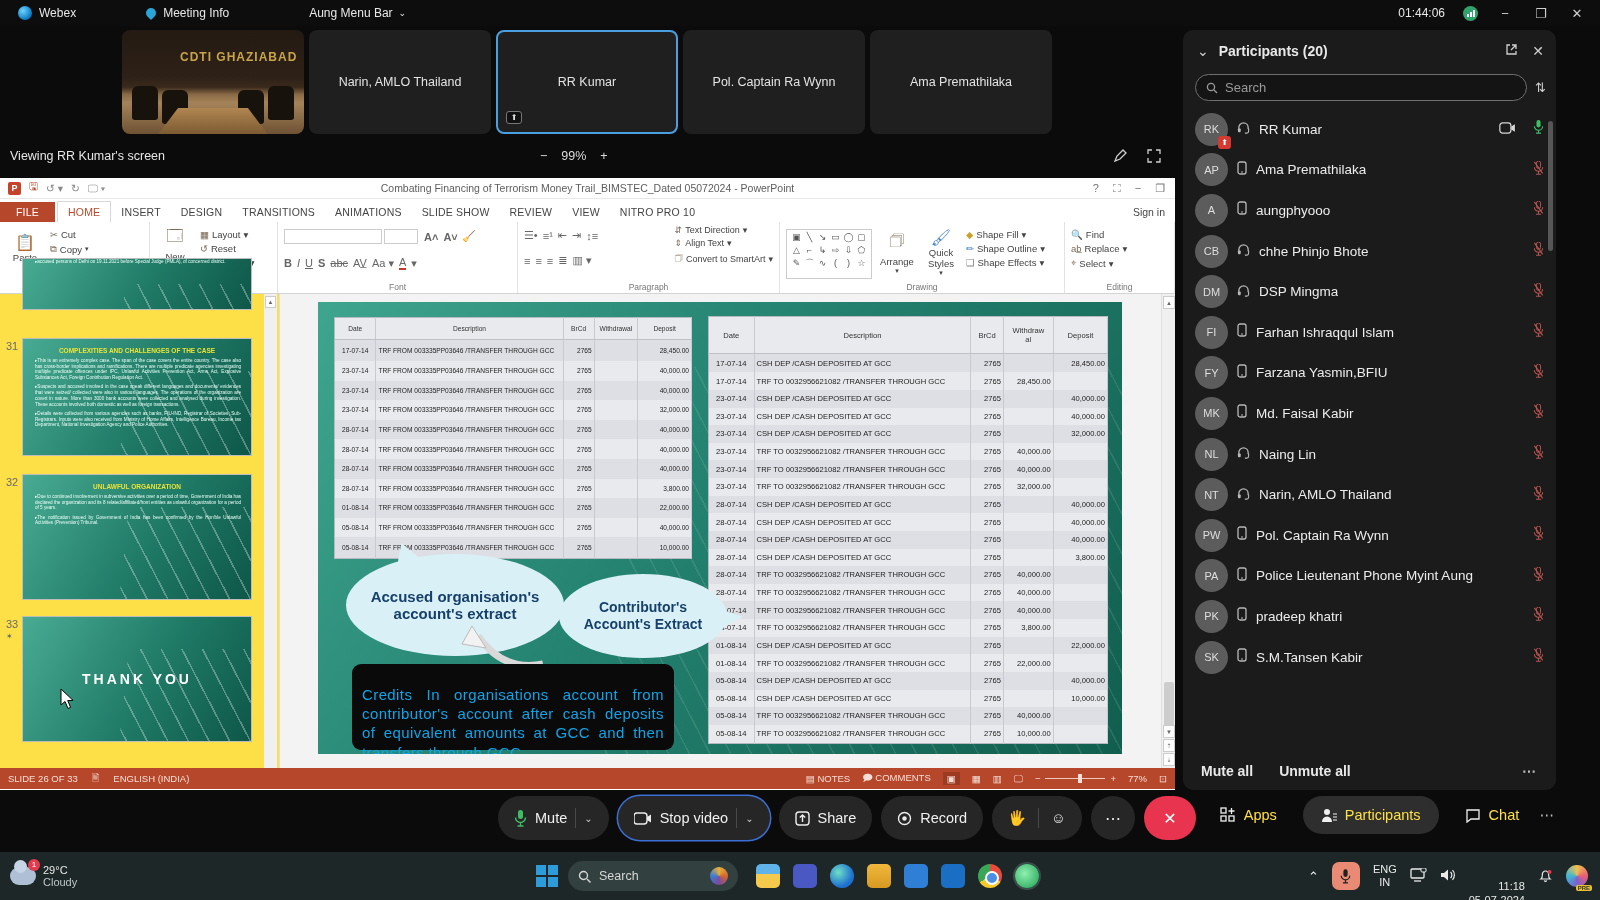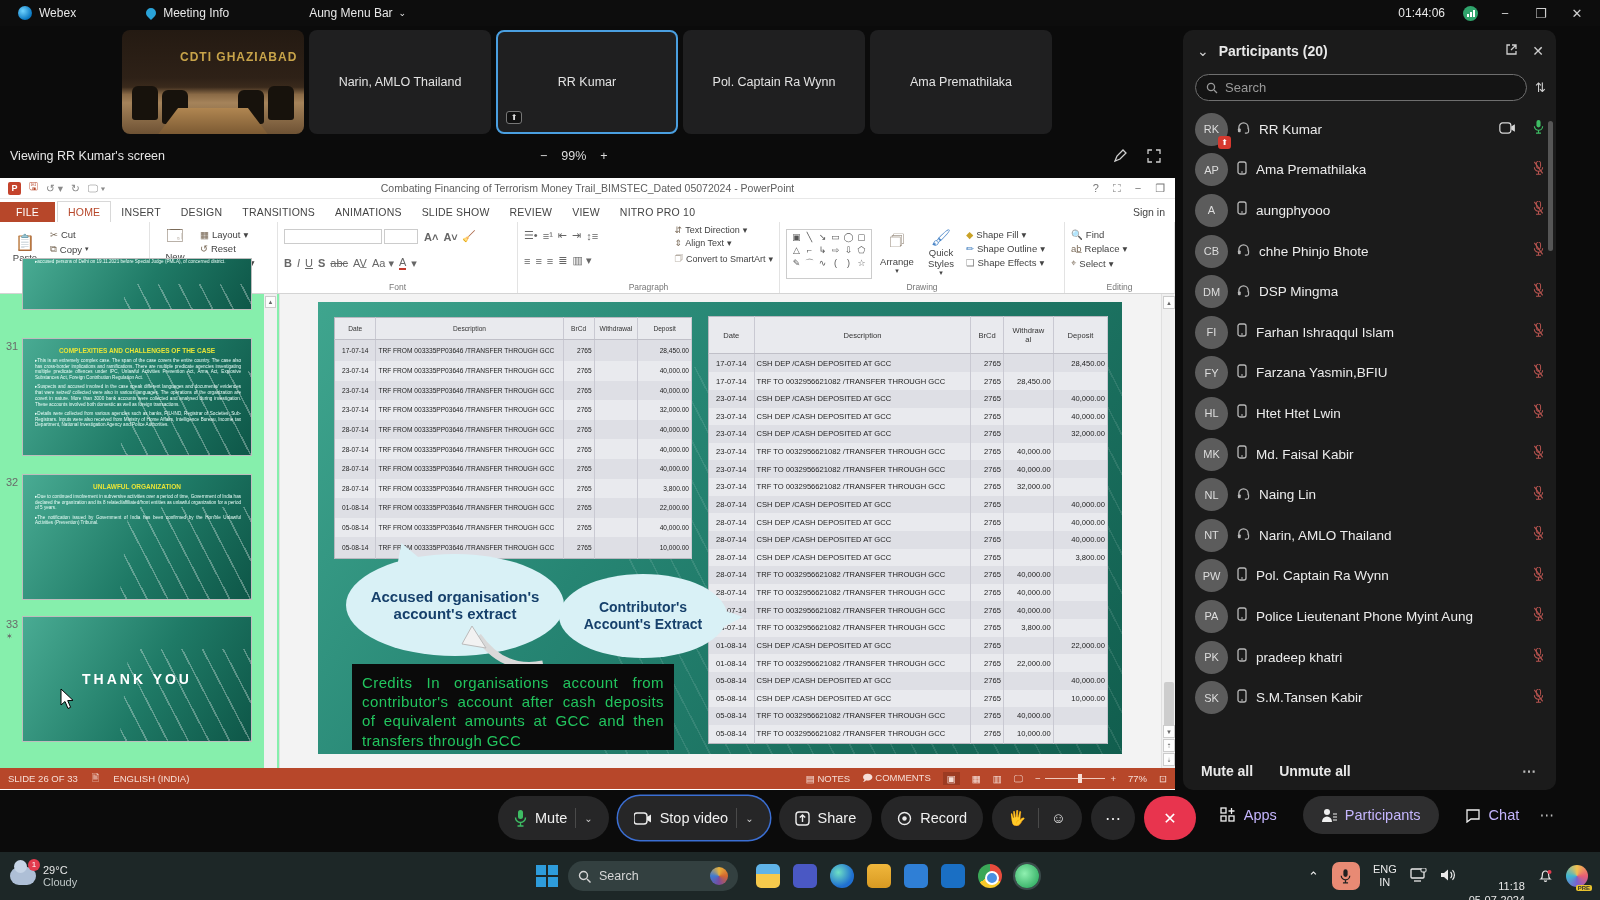--- a/index.html
+++ b/index.html
@@ -65,21 +65,21 @@
   .rbig { display:flex; flex-direction:column; align-items:center; justify-content:center; width:38px; text-align:center; }
   .rbig .ric { font-size:16px; }
   .ric { color:#7a6a58; }
   .fontrow { display:flex; gap:2px; align-items:center; }
   .fbox { border:1px solid #ccc; background:#fff; height:15px; }
   .glyphbar { display:flex; gap:5px; align-items:center; font-size:11px; color:#666; }
   .shapebox { border:1px solid #ccc; padding:1px 3px; display:grid; grid-template-columns:repeat(6,13px);
               grid-auto-rows:13px; font-size:9px; color:#555; text-align:center; line-height:13px; }
 
   .ppt-body { position:relative; height:474px; background:#f3f3f3; display:flex; }
-  .thumbs { width:280px; background:#86efac; position:relative; border-right:1px solid #e0e0e0; }
+  .thumbs { width:280px; background:#fde047; position:relative; border-right:1px solid #e0e0e0; }
   .thumb-num { position:absolute; left:6px; font-size:11px; color:#6a6a6a; }
   .thumb { position:absolute; left:22px; width:230px; border:1px solid #bdbdbd; overflow:hidden;
            background:linear-gradient(120deg,#49ab93 0%,#1f7a66 55%,#0e5748 100%); }
   .thumb .streaks, .slide .streaks { position:absolute; right:-20px; bottom:-20px; width:65%; height:90%;
            background:repeating-linear-gradient(58deg, transparent 0 16px, rgba(255,255,255,.55) 16px 17.5px);
            opacity:.55; transform:skewX(-6deg); }
   .thumb-title { color:#e8e437; font-weight:bold; text-align:center; font-size:6.5px; margin:8px 6px 4px; }
   .thumb-bullet { color:#eafef8; font-size:4.6px; margin:0 10px 3.5px 12px; text-align:justify; line-height:1.25; }
   .thumb-bullet::before { content:"\25B8 "; }
   .thanks { display:flex; align-items:center; justify-content:center; height:100%;
@@ -91,22 +91,22 @@
   .canvas { position:relative; flex:1; }
   .slide { position:absolute; left:38px; top:8px; width:804px; height:452px;
            background:linear-gradient(125deg,#3fa58e 0%,#268573 40%,#115e4e 100%); overflow:hidden; }
   .slide-table { position:absolute; background:#e9eaee; border:1px solid #b8b8c0; border-collapse:collapse; }
   .slide-table td, .slide-table th { border-right:1px solid #c9c9d2; padding:0 2px; white-space:nowrap; overflow:hidden; }
   .slide-table tr:nth-child(even) td { background:#dedfe5; }
   .slide-table th { font-weight:normal; color:#333; border-bottom:1px solid #c0c0c8; }
   .callout { position:absolute; background:#d9f1f6; border-radius:50%; display:flex; align-items:center;
              justify-content:center; text-align:center; color:#16406b; font-weight:bold; }
   .callout .tail { position:absolute; width:0; height:0; }
-  .caption { position:absolute; background:#0a0a0a; color:#22c55e; padding:9px 10px; font-size:15px;
-             line-height:1.28; text-align:justify; letter-spacing:.4px; }
+  .caption { position:absolute; background:#0a0a0a; color:#0ea5e9; padding:21px 10px; font-size:15px;
+             line-height:1.28; text-align:justify; letter-spacing:.4px;border-radius:9px; }
   .vscroll { position:absolute; right:0; top:0; width:14px; height:100%; background:#f0f0f0; border-left:1px solid #e0e0e0; }
   .vscroll .arr { position:absolute; left:1px; width:12px; height:13px; font-size:6px; color:#666; text-align:center;
                   line-height:12px; background:#fdfdfd; border:1px solid #ccc; }
   .vscroll .vthumb { position:absolute; left:2px; width:10px; height:46px; background:#cdcdcd; border-radius:2px; }
 
   .ppt-status { height:21px; background:#b7472a; color:#f6ded7; font-size:9.5px; display:flex; align-items:center;
                 padding:0 8px; gap:14px; }
   .ppt-status .right { margin-left:auto; display:flex; align-items:center; gap:12px; }
   .zoombar { display:flex; align-items:center; gap:5px; }
   .ztrack { width:60px; height:1px; background:#f0c9bd; position:relative; }
@@ -143,21 +143,21 @@
   .p-name { font-size:13.5px; color:#ececec; white-space:nowrap; overflow:hidden; }
   .p-sub { font-size:11px; color:#9d9d9d; }
   .p-right { margin-left:auto; display:flex; gap:17px; align-items:center; }
   .p-scroll { position:absolute; right:1px; top:2px; width:7px; height:97%; }
   .p-scroll .pth { position:absolute; top:12px; width:5px; height:130px; background:#565656; border-radius:3px; }
   .p-foot { height:38px; display:flex; align-items:center; gap:26px; padding:0 18px; font-size:14px; font-weight:bold; }
   .p-foot .dots { margin-left:auto; color:#bbb; letter-spacing:2px; }
 
   .panel-tabs { position:absolute; left:1183px; top:796px; width:373px; display:flex; align-items:center;
                 justify-content:center; gap:26px; font-size:14.5px; }
-  .ptab { display:flex; gap:8px; align-items:center; color:#c4b5fd; }
+  .ptab { display:flex; gap:8px; align-items:center; color:#fde047; }
   .ptab.active { background:#2e2e2f; border-radius:22px; padding:11px 18px; }
   .ptab-dots { position:absolute; right:2px; color:#bbb; }
 
   
   .taskbar { position:absolute; left:0; top:852px; width:1600px; height:48px; background:#1d2727;
              display:flex; align-items:center; }
   .weather { display:flex; gap:7px; align-items:center; padding-left:10px; font-size:11px; color:#e8e8e8; width:120px; }
   .wcloud { position:relative; width:26px; height:18px; background:#aebfd6; border-radius:10px; }
   .wcloud::before { content:""; position:absolute; left:4px; top:-7px; width:13px; height:13px; background:#c6d4e6; border-radius:50%; }
   .wcloud .wbadge { position:absolute; right:-4px; top:-8px; background:#e23b4e; color:#fff; border-radius:50%;
@@ -943,37 +943,20 @@
         </span>
         <span class="p-right">
           <span><svg width="11" height="14" viewBox="0 0 13 17">
               <rect x="4" y="0" width="5" height="9" rx="2.5" fill="none" stroke="#b85450" stroke-width="1.2"></rect>
               <path d="M1.5 7.5 a5 5 0 0 0 10 0 M6.5 12.5 V16 M3.5 16 h6" stroke="#b85450" stroke-width="1.3" fill="none"></path>
               <path d="M1.5 1 L11.5 15" stroke="#b85450" stroke-width="1.4"></path>
             </svg></span>
         </span>
       </div>
       <div class="p-row">
-        <span class="avatar">HL</span>
-        <span><svg width="10" height="14" viewBox="0 0 10 14">
-            <rect x="1" y="1" width="8" height="12" rx="2" fill="none" stroke="#b8b8b8" stroke-width="1.3"></rect>
-            <path d="M4 11 h2" stroke="#b8b8b8" stroke-width="1.2"></path>
-          </svg></span>
-        <span style="display:flex;flex-direction:column;min-width:0">
-          <span class="p-name">Htet Htet Lwin</span>
-        </span>
-        <span class="p-right">
-          <span><svg width="11" height="14" viewBox="0 0 13 17">
-              <rect x="4" y="0" width="5" height="9" rx="2.5" fill="none" stroke="#b85450" stroke-width="1.2"></rect>
-              <path d="M1.5 7.5 a5 5 0 0 0 10 0 M6.5 12.5 V16 M3.5 16 h6" stroke="#b85450" stroke-width="1.3" fill="none"></path>
-              <path d="M1.5 1 L11.5 15" stroke="#b85450" stroke-width="1.4"></path>
-            </svg></span>
-        </span>
-      </div>
-      <div class="p-row">
         <span class="avatar">MK</span>
         <span><svg width="10" height="14" viewBox="0 0 10 14">
             <rect x="1" y="1" width="8" height="12" rx="2" fill="none" stroke="#b8b8b8" stroke-width="1.3"></rect>
             <path d="M4 11 h2" stroke="#b8b8b8" stroke-width="1.2"></path>
           </svg></span>
         <span style="display:flex;flex-direction:column;min-width:0">
           <span class="p-name">Md. Faisal Kabir</span>
         </span>
         <span class="p-right">
           <span><svg width="11" height="14" viewBox="0 0 13 17">

